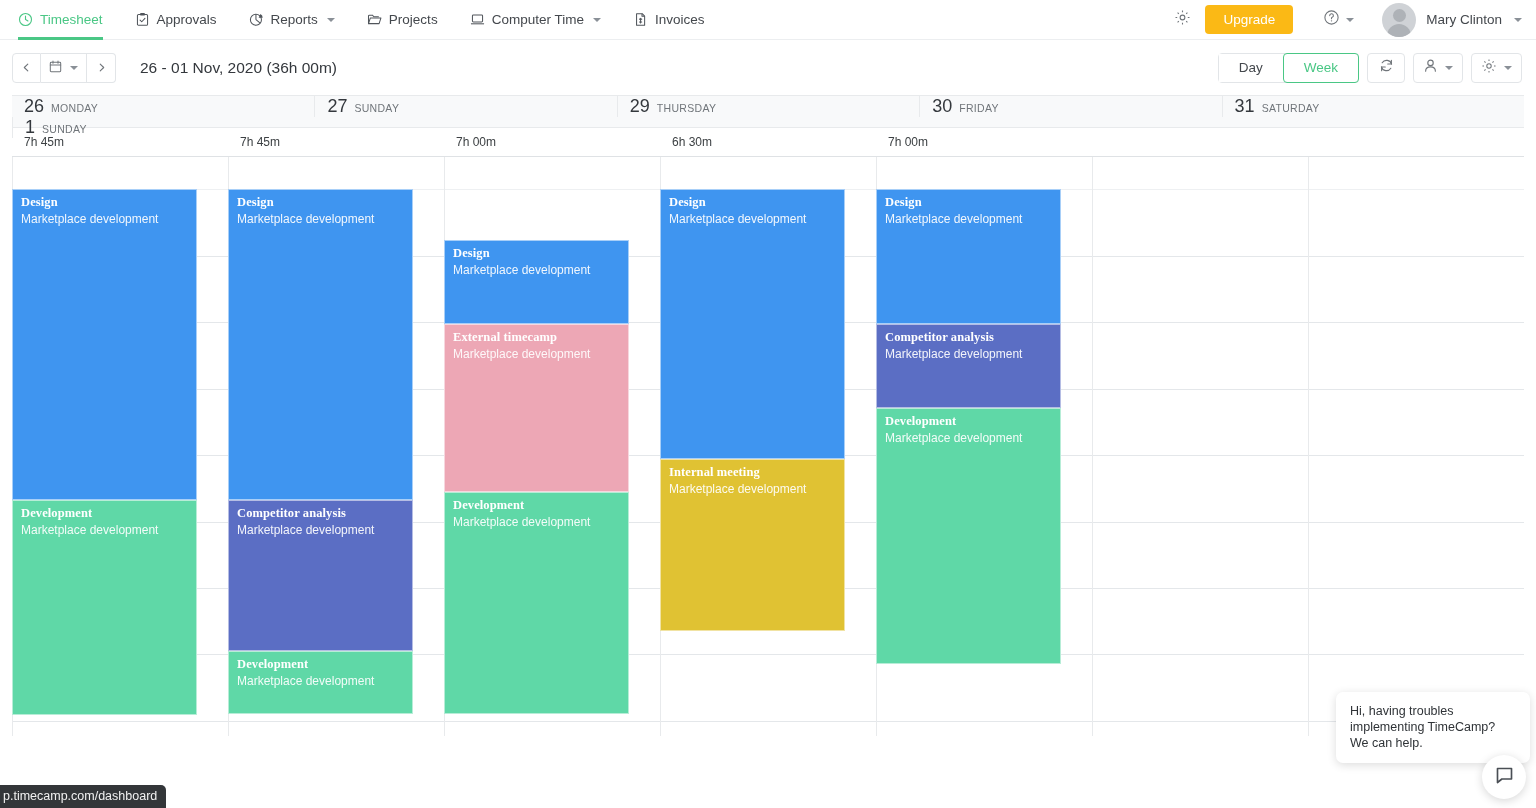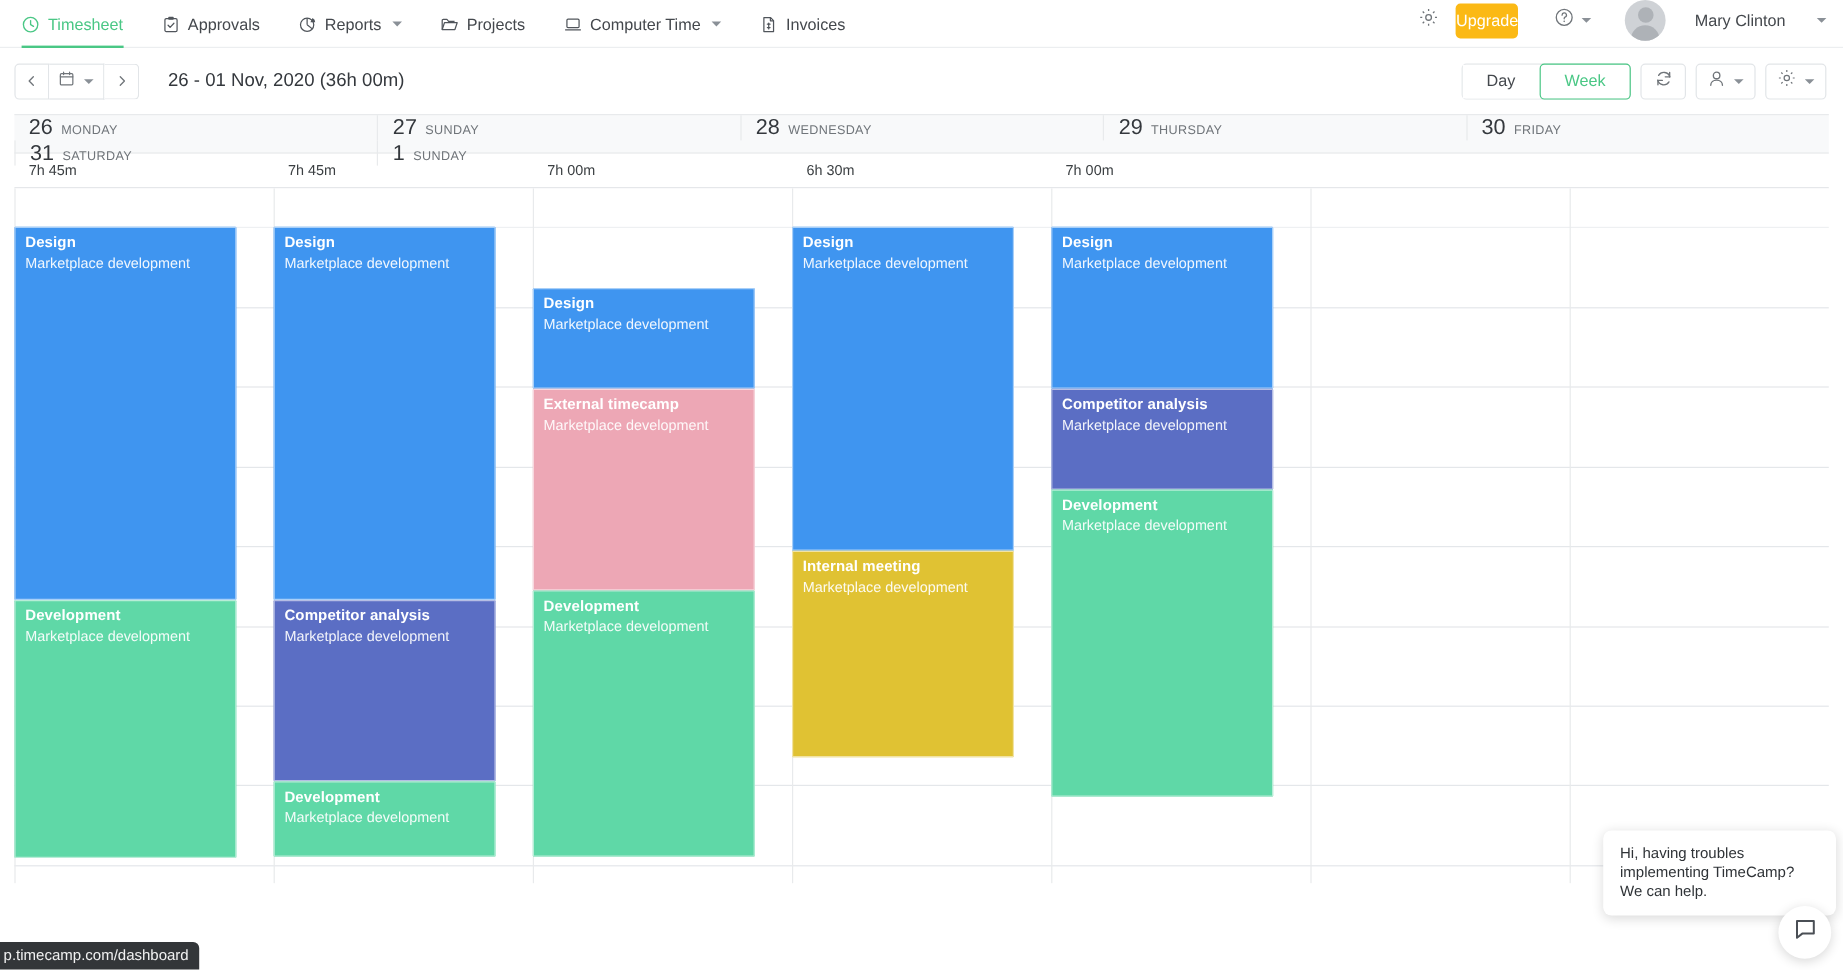--- a/index.html
+++ b/index.html
@@ -8,21 +8,21 @@
     font-family: "Liberation Sans", sans-serif;
     background: #ffffff;
     overflow: hidden;
     color: #3c4043;
   }
 
   
   .topnav {
     height: 40px;
     display: flex;
-    align-items: flex-start;
+    align-items: center;
     padding: 0 14px 0 18px;
     border-bottom: 1px solid #eceef0;
     position: relative;
     background: #fff;
   }
   .nav-left { display: flex; align-items: center; height: 40px; }
   .nav-item {
     display: flex; align-items: center; gap: 7px;
     height: 40px;
     padding: 0 16px;
@@ -50,25 +50,25 @@
 
   .nav-right {
     margin-left: auto;
     display: flex; align-items: center; gap: 0;
   }
   .gear-btn { padding: 0 14px; cursor: pointer; display:flex; align-items:center;}
   .upgrade-btn {
     background: #fbb915; color: #fff;
     font-size: 13.5px; font-weight: 400;
     border: none; border-radius: 4px;
-    padding: 7px 0; cursor: pointer;
+    padding: 7px 18px; cursor: pointer;
     margin-right: 16px;
   }
   .help-btn { display: flex; align-items: center; gap: 4px; padding: 0 14px; cursor: pointer;}
-  .user-box { display:flex; align-items:center; gap:24px; padding-left: 14px; cursor:pointer; }
+  .user-box { display:flex; align-items:center; gap:10px; padding-left: 14px; cursor:pointer; }
   .avatar {
     width: 34px; height: 34px; border-radius: 50%;
     background: #cfd2d6; overflow: hidden; position: relative; flex:none;
   }
   .avatar::before {
     content:""; position:absolute; width:13px; height:13px; border-radius:50%;
     background:#aeb2b7; left:10.5px; top:6px;
   }
   .avatar::after {
     content:""; position:absolute; width:24px; height:16px; border-radius:12px 12px 0 0;
@@ -175,21 +175,21 @@
   .events { position: absolute; inset: 0; }
   .ev {
     position: absolute;
     border-radius: 1px;
     padding: 6px 8px 0 9px;
     color: #fff;
     overflow: hidden;
     cursor: pointer;
     box-shadow: 0 0 0 1px rgba(255,255,255,.55) inset;
   }
-  .ev-title { font-size: 12.5px; font-weight: 700; line-height: 15px; letter-spacing: .1px;}
+  .ev-title { font-size: 12.5px; font-weight: 700; line-height: 15px; letter-spacing: .1px; font-family: Liberation Serif, serif;}
   .ev-sub { font-size: 12px; font-weight: 400; line-height: 16px; opacity: .92; margin-top: 1px;}
   .ev.light .ev-title, .ev.light .ev-sub { color: #ffffff; }
 
   
   .statusurl {
     position: absolute;
     left: -6px; bottom: 0;
     background: #333639; color: #f1f1f1;
     font-size: 12.5px;
     padding: 4px 9px 5px 9px;
@@ -397,24 +397,20 @@
   <div class="dayhead" id="dayhead">
       <div class="dh-cell">
         <span class="dh-num">26</span>
         <span class="dh-name">MONDAY</span>
       </div>
       <div class="dh-cell">
         <span class="dh-num">27</span>
         <span class="dh-name">SUNDAY</span>
       </div>
       <div class="dh-cell">
-        <span class="dh-num">28</span>
-        <span class="dh-name">WEDNESDAY</span>
-      </div>
-      <div class="dh-cell">
         <span class="dh-num">29</span>
         <span class="dh-name">THURSDAY</span>
       </div>
       <div class="dh-cell">
         <span class="dh-num">30</span>
         <span class="dh-name">FRIDAY</span>
       </div>
       <div class="dh-cell">
         <span class="dh-num">31</span>
         <span class="dh-name">SATURDAY</span>

